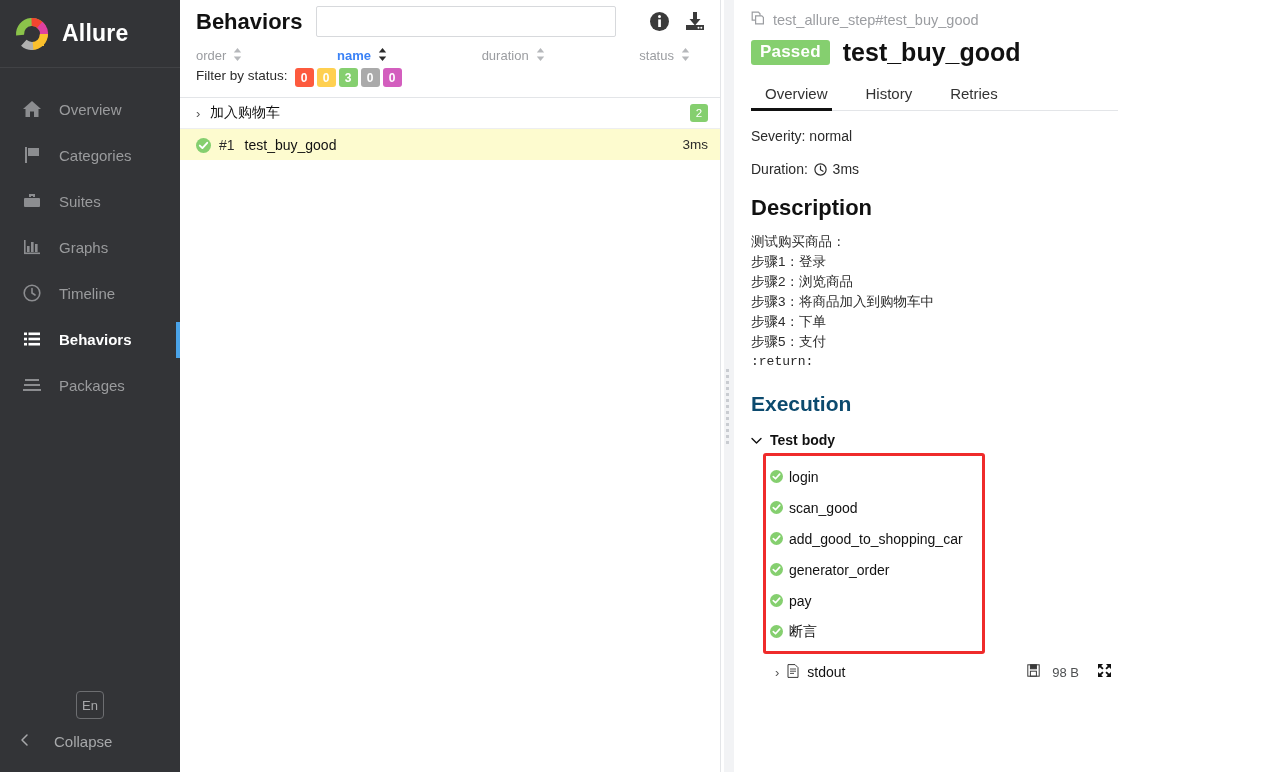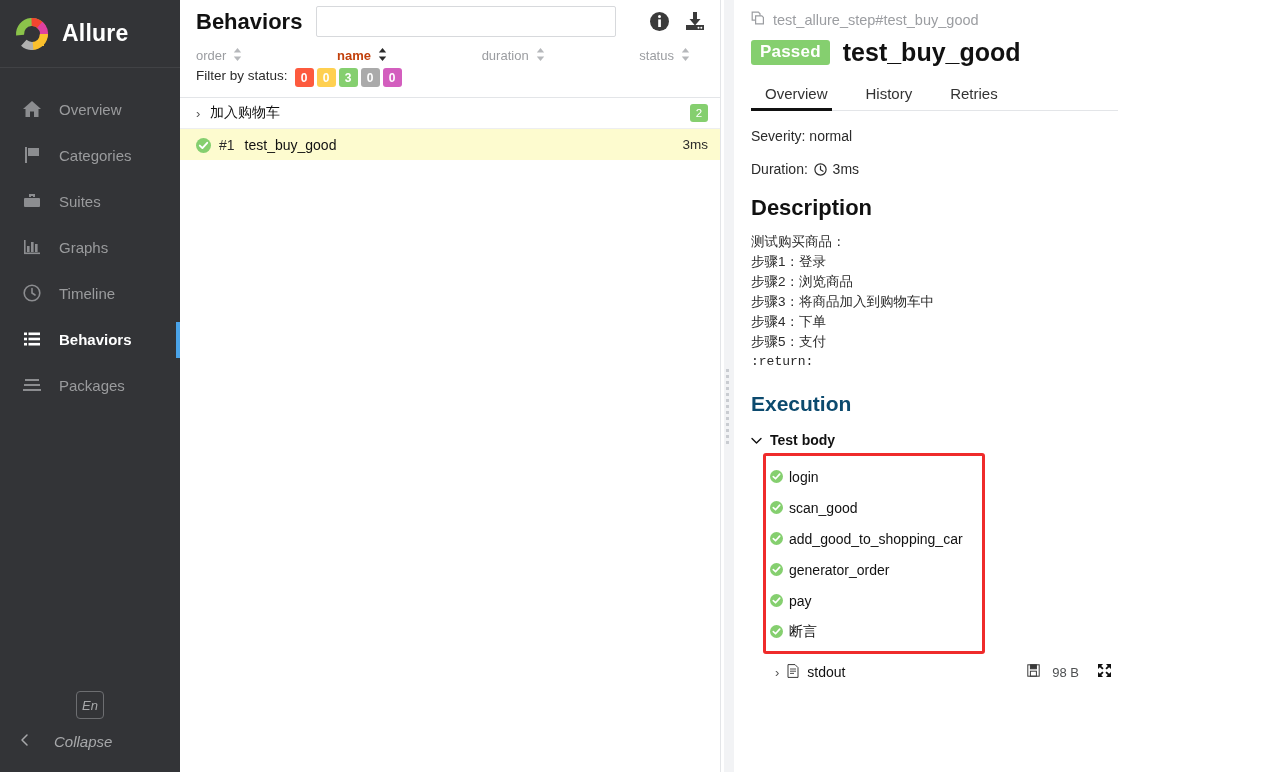--- a/index.html
+++ b/index.html
@@ -33,21 +33,21 @@
   .nav-item .nav-ico { width: 22px; height: 22px; flex: 0 0 22px;
      display: flex; align-items: center; justify-content: center; }
   .nav-item .nav-ico svg { display: block; }
   .nav-item.active { color: #fff; font-weight: bold; }
   .nav-item.active::after {
     content: ""; position: absolute; right: 0; top: 6px;
     width: 4px; height: 36px; background: #4aa3e8;
   }
   .sidebar-bottom {
     margin-top: auto; padding-bottom: 22px;
-    display: flex; flex-direction: column; align-items: center; gap: 14px; font-style: italic;
+    display: flex; flex-direction: column; align-items: center; gap: 14px;
   }
   .lang-btn {
     width: 28px; height: 28px; border: 1px solid #6d6e71; border-radius: 4px;
     color: #a7a8aa; font-size: 13px; display: flex;
     align-items: center; justify-content: center; cursor: pointer;
   }
   .collapse-row {
     display: flex; align-items: center; gap: 22px; color: #a7a8aa;
     font-size: 15px; cursor: pointer; width: 100%; padding-left: 18px;
   }
@@ -71,21 +71,21 @@
   .hdr-icons { display: flex; align-items: center; gap: 14px; margin-left: auto; }
   .hdr-icon { cursor: pointer; width: 22px; height: 22px;
       display: flex; align-items: center; justify-content: center; }
 
   .sortbar {
     height: 25px; display: flex; align-items: center; gap: 0;
     padding-left: 16px; font-size: 13px; color: #9b9da1; flex: 0 0 25px; justify-content: space-between;
   }
   .sort-cell { display: flex; align-items: center; gap: 7px; cursor: pointer;
       margin-right: 30px; }
-  .sort-cell.active { color: #c2410c; font-weight: bold; }
+  .sort-cell.active { color: #3b82f6; font-weight: bold; }
   .filterbar {
     height: 30px; display: flex; gap: 7px;
     padding-left: 16px; font-size: 13.5px; color: #2b2b2b;
     border-bottom: 1px solid #e3e5e8; flex: 0 0 30px;
   }
   .status-chips { display: flex; gap: 3px; }
   .chip {
     width: 19px; height: 19px; border-radius: 3px; color: #fff;
     font-size: 12px; font-weight: bold; display: flex;
     align-items: center; justify-content: center; cursor: pointer;

